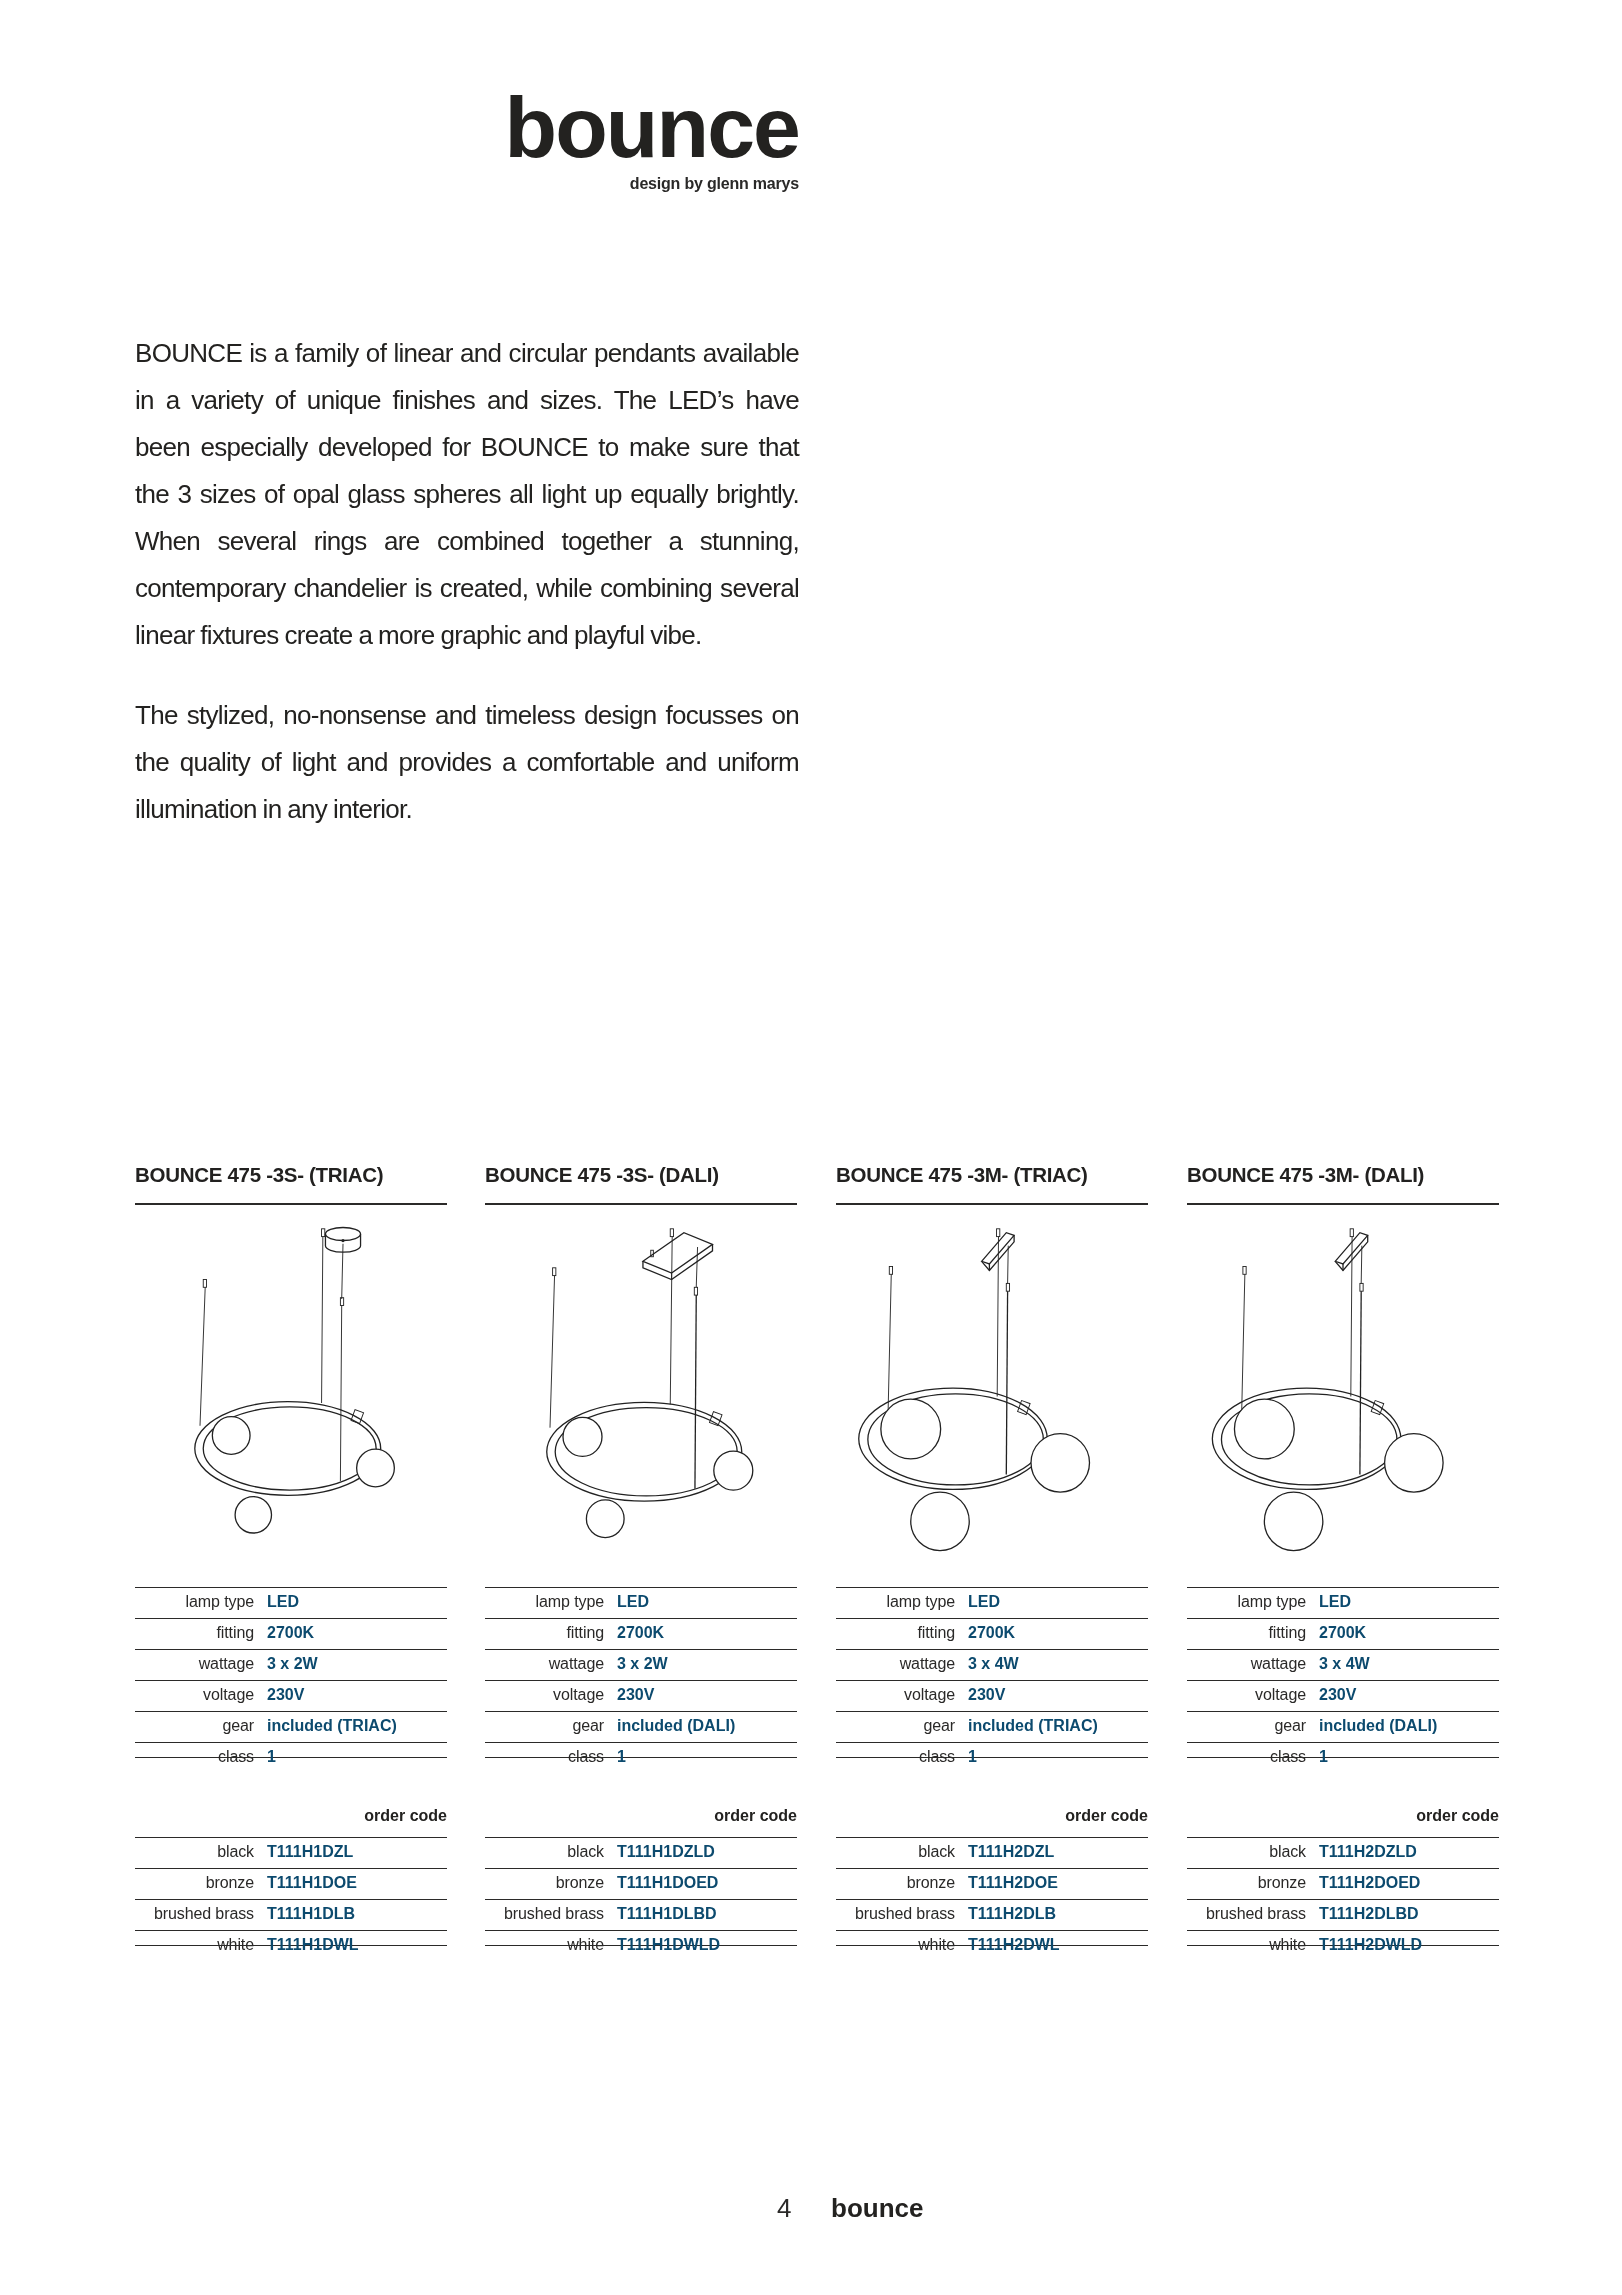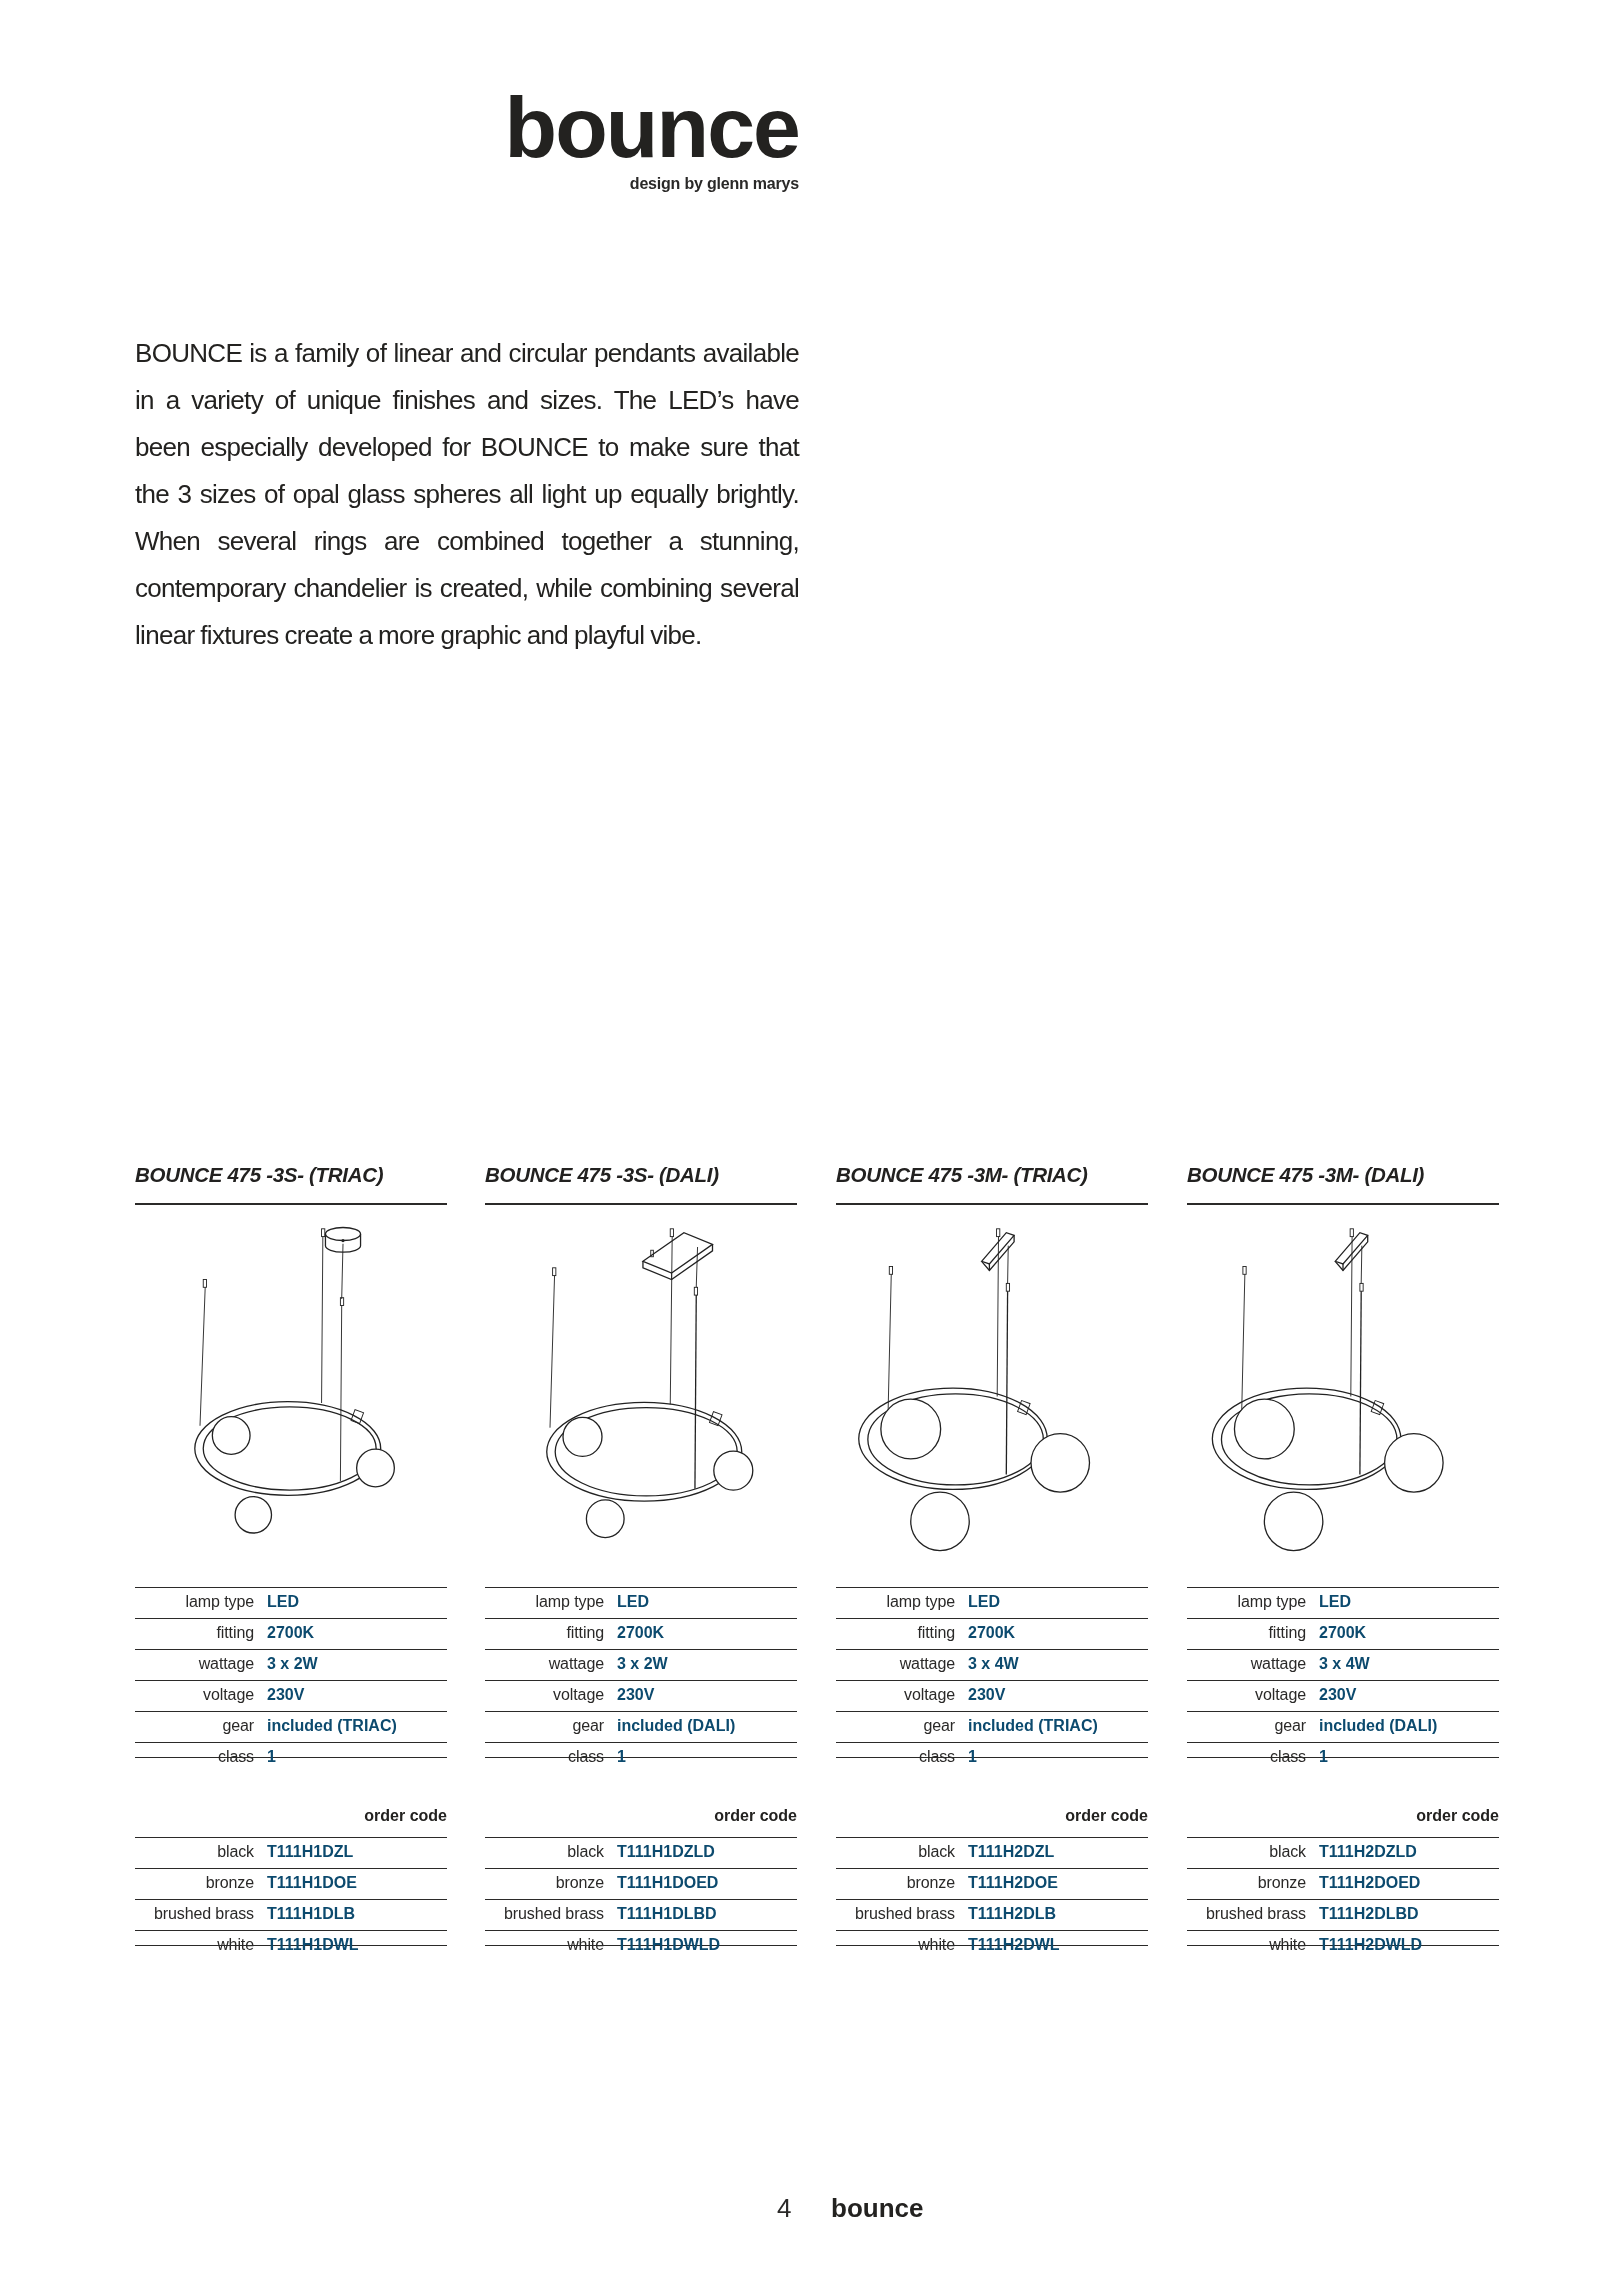--- a/index.html
+++ b/index.html
@@ -9,21 +9,21 @@
   .brand-title { font-family: "Liberation Sans", sans-serif; font-weight: 700; font-size: 86px;
                  line-height: 1; letter-spacing: -1.9px; color: #232220; }
   .brand-sub { font-size: 16px; margin-top: 5px; color: #2a2928; letter-spacing: -0.2px; font-weight: bold; }
   .intro { position: absolute; left: 135px; top: 330px; width: 664px;
            font-size: 26px; line-height: 47px; text-align: justify; color: #232220;
            letter-spacing: -0.7px; word-spacing: -0.6px; }
   .intro p { margin: 0 0 32.5px 0; }
   .products { position: absolute; left: 135px; top: 1163px; width: 1365px; }
   .product { position: absolute; top: 0; width: 312px; }
   .product-title { font-weight: 700; font-size: 20.5px; letter-spacing: -0.3px; height: 26px;
-                   white-space: nowrap; font-style: italic; }
+                   white-space: nowrap; }
   .title-rule { position: absolute; top: 40px; left: 0; width: 312px; height: 1.9px; background: #2b2a29; }
   .drawing { position: absolute; top: 58px; left: 0; width: 312px; height: 338px; }
   .drawing svg { width: 100%; height: 100%; }
   .specs { position: absolute; top: 424px; left: 0; width: 312px; }
   .row { position: relative; height: 31px; border-top: 1.9px solid #2b2a29; box-sizing: border-box; }
   .row:last-child { border-bottom: 1.9px solid #2b2a29; height: 16px; }
   .row .k { position: absolute; right: 193px; top: 5.2px; font-size: 16px; color: #2a2928;
             white-space: nowrap; letter-spacing: -0.1px; padding-left: 48px; }
   .row .v { position: absolute; left: 132px; top: 4.5px; font-size: 16px; font-weight: 700;
             color: #0c4a6e; white-space: nowrap; }
@@ -39,20 +39,21 @@
 </head>
 <body>
 
 <div class="brand">
   <div class="brand-title">bounce</div>
   <div class="brand-sub">design by glenn marys</div>
 </div>
 
 <div class="intro">
   <p>BOUNCE is a family of linear and circular pendants available in a variety of unique finishes and sizes. The LED’s have been especially developed for BOUNCE to make sure that the 3 sizes of opal glass spheres all light up equally brightly. When several rings are combined together a stunning, contemporary chandelier is created, while combining several linear fixtures create a more graphic and playful vibe.</p>
+  <p>The stylized, no-nonsense and timeless design focusses on the quality of light and provides a comfortable and uniform illumination in any interior.</p>
 </div>
 
 <div class="products">
 
   <div class="product" style="left:0px;">
     <div class="product-title">BOUNCE 475 -3S- (TRIAC)</div>
     <div class="title-rule"></div>
     <div class="drawing">
       <svg viewBox="0 0 480 520">
 

